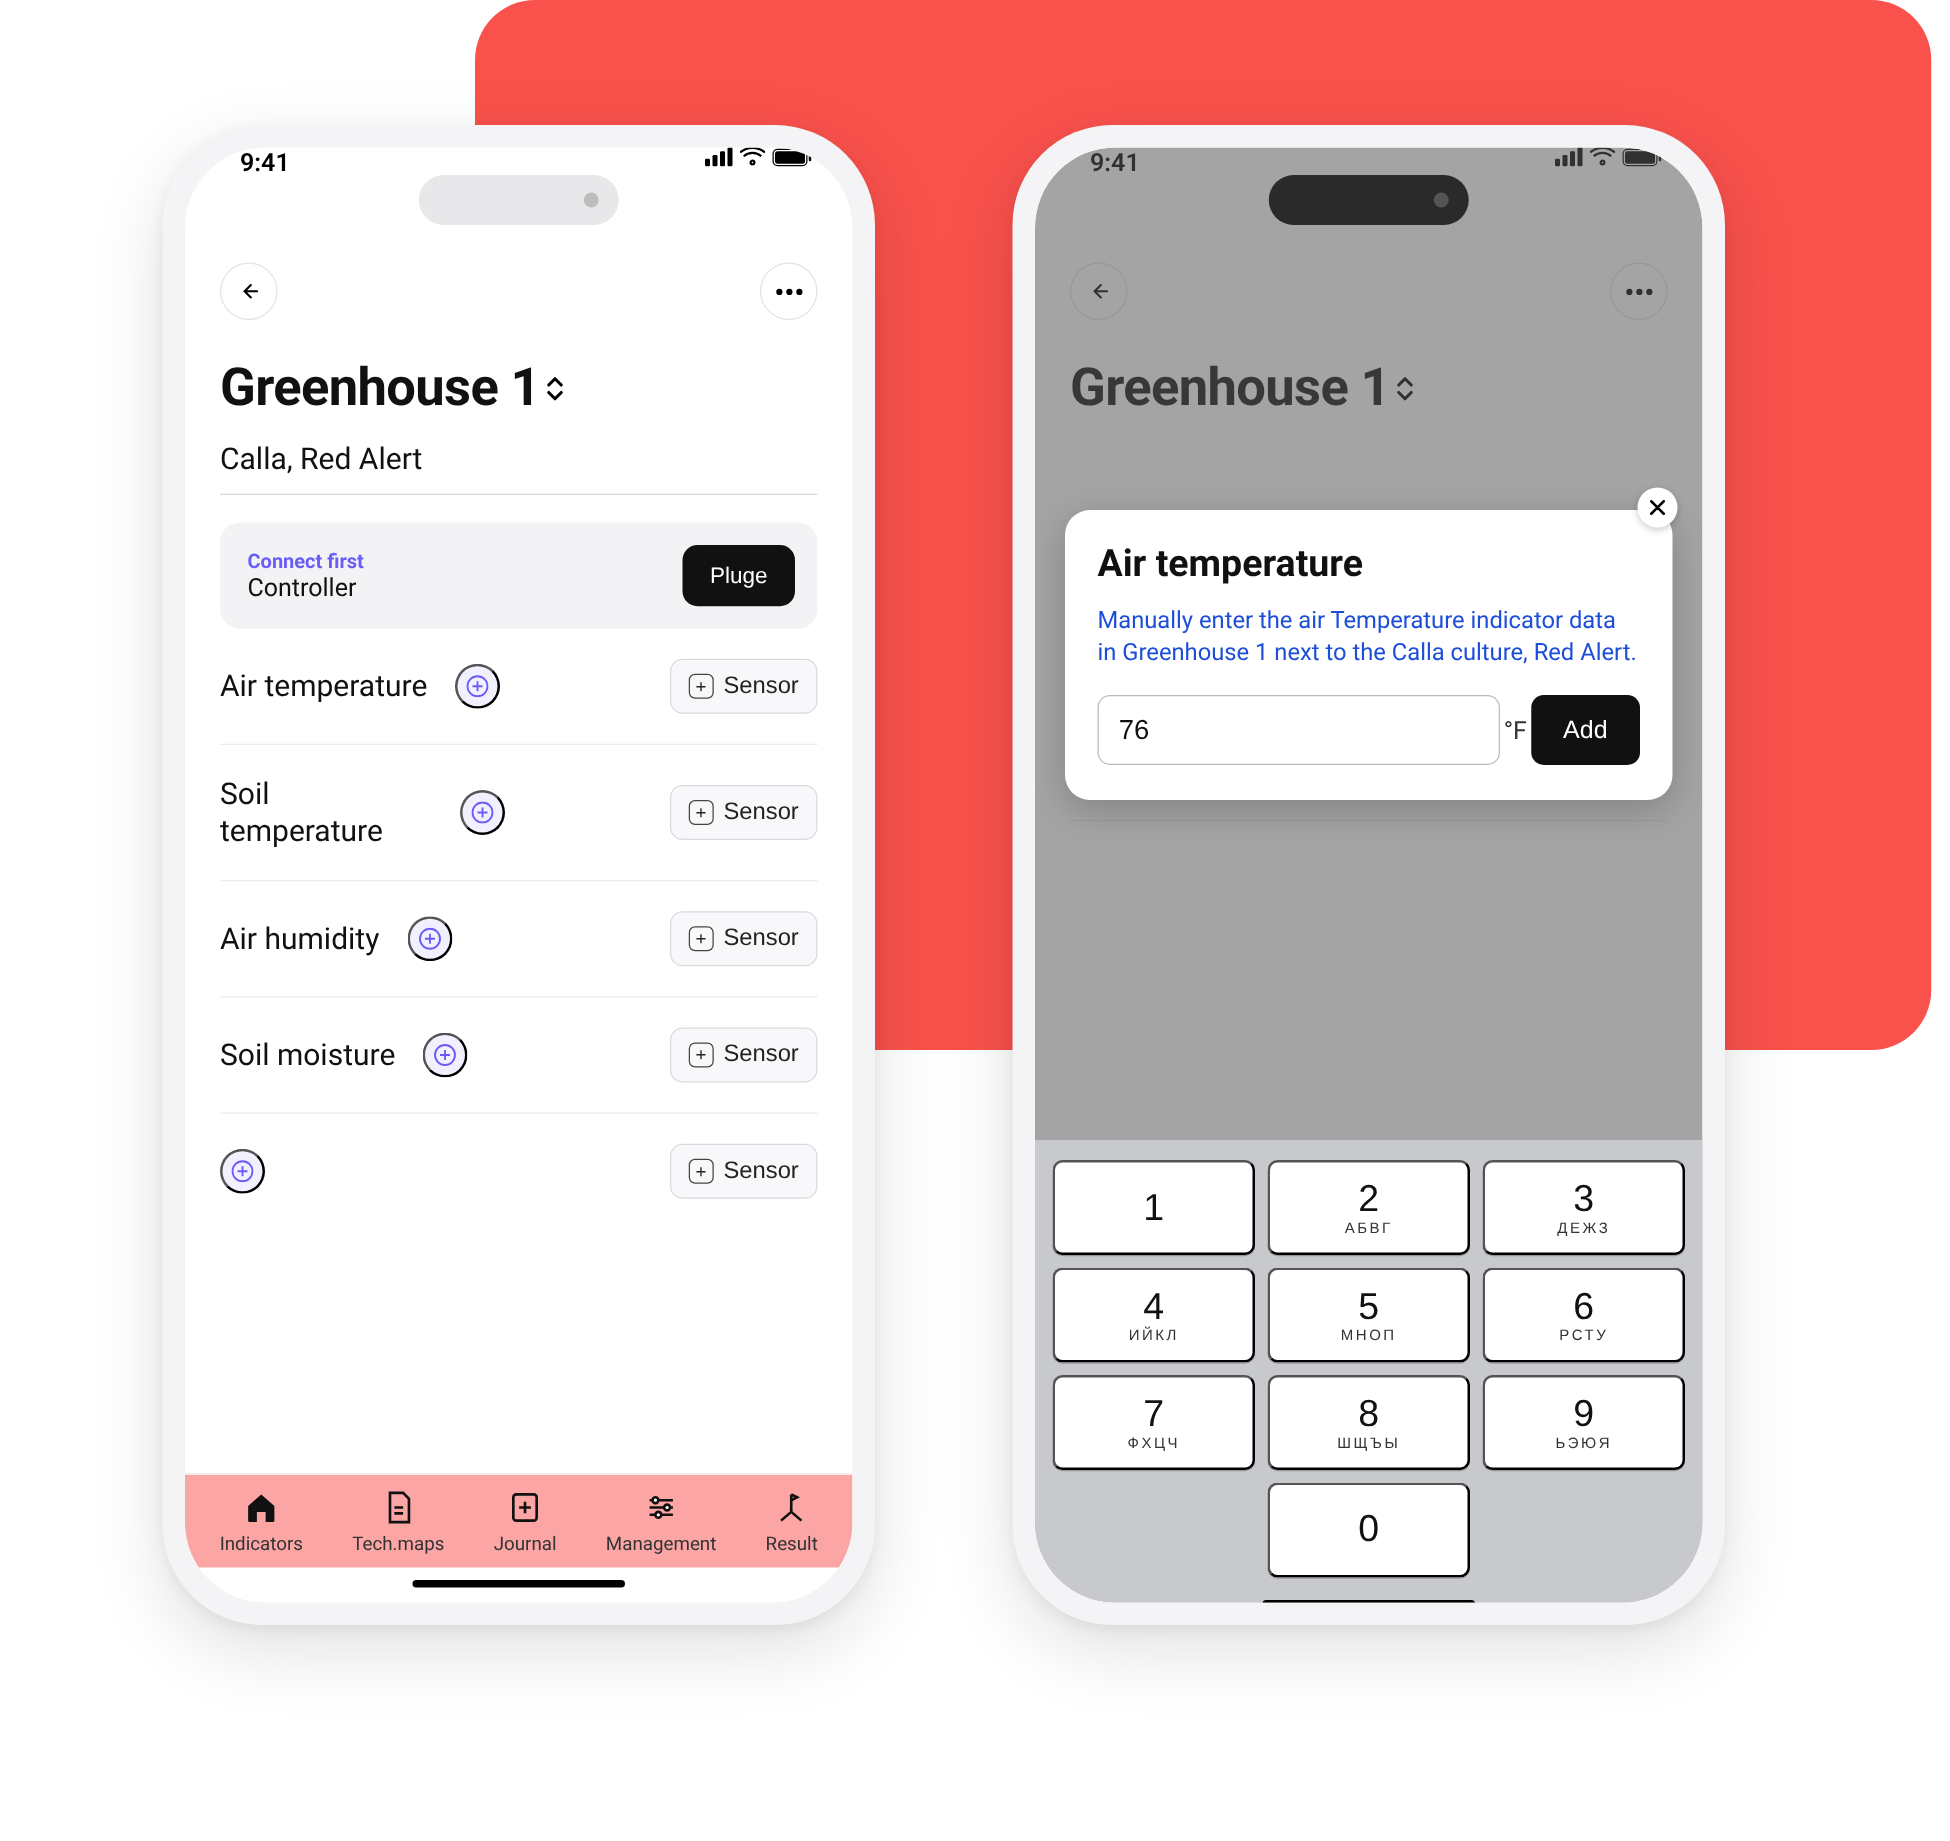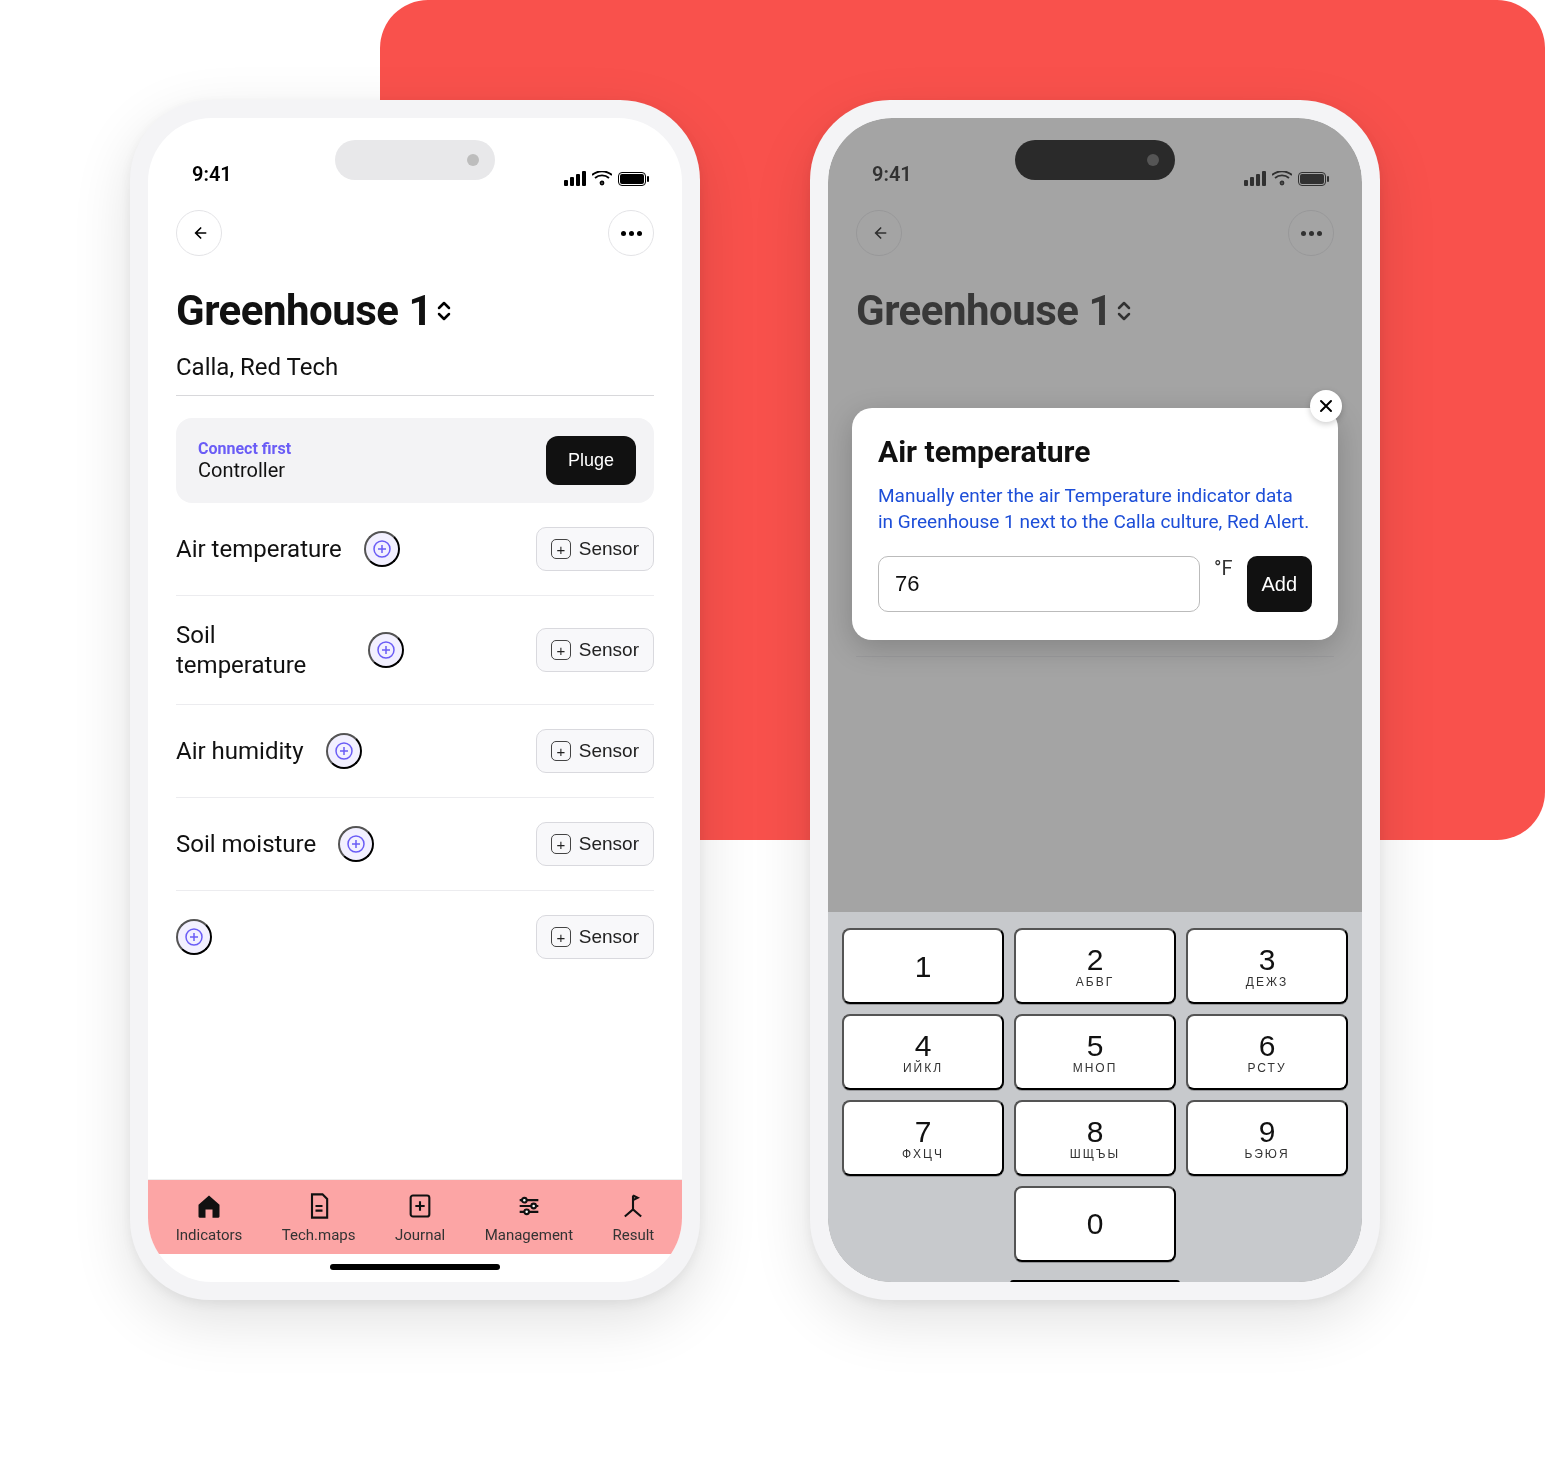--- a/index.html
+++ b/index.html
@@ -65,21 +65,21 @@
     width: 12px;
     height: 12px;
     border-radius: 50%;
     background: #bdbdbd;
   }
   .notch-island.dark { background: #2a2a2a; }
   .notch-island.dark::after { background: #555; }
   .status-bar {
     height: 76px;
     display: flex;
-    align-items: flex-end;
+    align-items: flex-start;
     justify-content: space-between;
     padding: 0 36px 8px 44px;
     font-size: 20px;
     font-weight: 600;
     color: #000;
   }
   .status-right { display:flex; align-items:center; gap:6px; }
   .signal { display:inline-flex; align-items:flex-end; gap:2px; }
   .signal span { width:4px; background:#000; border-radius:1px; }
   .signal span:nth-child(1){height:6px;}
@@ -157,21 +157,21 @@
     background:#fff; border-radius:20px; padding:26px 26px 28px 26px; z-index:60;
     box-shadow:0 8px 30px rgba(0,0,0,0.2);
   }
   .modal-close {
     position:absolute; top:-18px; right:-4px; width:32px; height:32px;
     border-radius:50%; background:#fff; border:none; box-shadow:0 2px 6px rgba(0,0,0,0.2);
     display:flex; align-items:center; justify-content:center; cursor:pointer; font-size:16px;
   }
   .modal-title { font-size:30px; font-weight:700; color:#111; }
   .modal-desc { font-size:19px; color:#1d4ed8; margin-top:14px; line-height:1.35; }
-  .modal-row { display:flex; gap:14px; margin-top:22px; }
+  .modal-row { display:flex; align-items:center; gap:3px; margin-top:22px; }
   .modal-input {
     flex:0 0 180px; height:56px; border:1.5px solid #bbb; border-radius:10px;
     font-size:22px; padding:0 16px; color:#111;
   }
   .unit { font-size:20px; color:#333; }
   .modal-add {
     flex:1; background:#111; color:#fff; border:none; border-radius:10px;
     height:56px; font-size:20px; cursor:pointer;
   }
   .keypad {
@@ -248,21 +248,21 @@
 
       <div class="content">
         <div class="title-row">
           <h1 class="page-title">Greenhouse 1</h1>
           <span class="chev-updown">
             <svg width="20" height="24" viewBox="0 0 20 24">
                 <path d="M5 9l5-5 5 5M5 15l5 5 5-5" stroke="#000" stroke-width="2.5" fill="none" stroke-linecap="round" stroke-linejoin="round"></path>
               </svg>
           </span>
         </div>
-        <div class="subtitle">Calla, Red Tech</div>
+        <div class="subtitle">Calla, Red Alert</div>
 
         <div class="controller-card">
           <div>
             <div class="controller-label">Connect first</div>
             <div class="controller-name">Controller</div>
           </div>
           <button class="btn-black">Pluge</button>
         </div>
 
         <div class="indicator-row">

